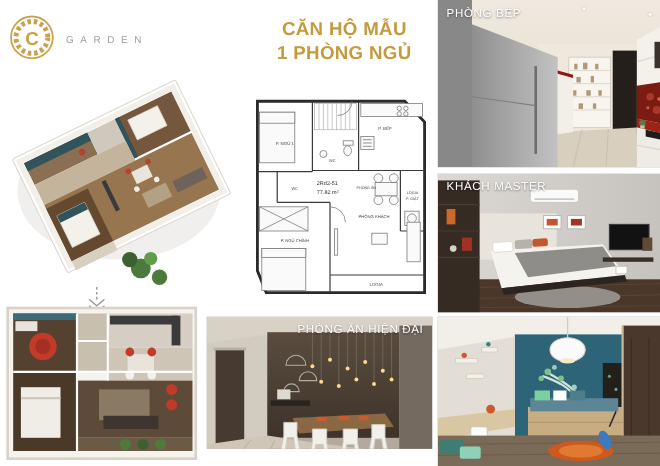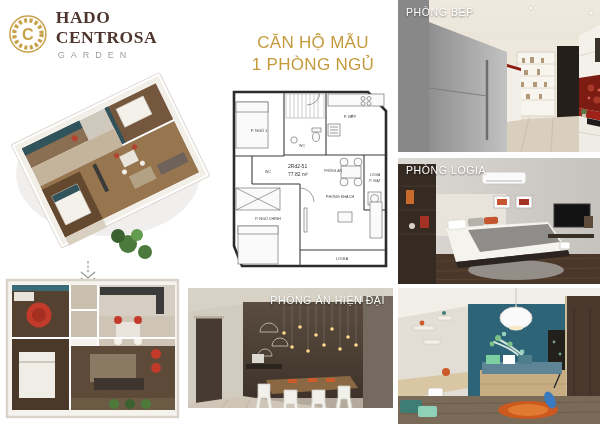--- a/index.html
+++ b/index.html
@@ -6,22 +6,22 @@
   #canvas{position:relative;width:600px;height:424px;background:#fff;overflow:hidden;
           font-family:"Liberation Sans",sans-serif;}
   .abs{position:absolute;}
   
   #logo{left:8px;top:6px;width:200px;height:56px;display:flex;align-items:center;gap:8px;}
   #logo .brandtext{display:flex;flex-direction:column;}
   #brand-name{font-family:"Liberation Serif",serif;font-size:17.5px;font-weight:bold;
               color:#4e342e;letter-spacing:.5px;line-height:1.1;}
   #brand-sub{font-size:9px;color:#9e9e9e;letter-spacing:6px;margin-top:3px;padding-left:2px;}
   
-  #main-title{left:228px;top:32px;width:170px;text-align:center;color:#c49a3c;
-              font-size:17px;font-weight:normal;line-height:1.3;letter-spacing:.3px;}
+  #main-title{left:228px;top:16px;width:170px;text-align:center;color:#c49a3c;
+              font-size:17px;font-weight:bold;line-height:1.3;letter-spacing:.3px;}
   
   .photo{overflow:hidden;background:#888;}
   .photo svg{display:block;}
   .photo-label{position:absolute;color:#fff;font-size:10.5px;letter-spacing:.6px;
                text-shadow:0 1px 2px rgba(0,0,0,.45);}
   .label-tl{left:8px;top:6px;}
   .label-tr{right:8px;top:6px;}
   
   #plan2d{left:222px;top:78px;width:172px;height:200px;background:#fff;}
   #iso3d{left:0px;top:66px;width:215px;height:197px;}
@@ -34,21 +34,20 @@
 
 <div id="canvas">
 
   <div class="abs" id="logo">
     <svg width="42" height="42" viewBox="0 0 42 42">
       <circle cx="21" cy="21" r="19" fill="none" stroke="#c9a24b" stroke-width="1.6"></circle>
       <circle cx="21" cy="21" r="14.5" fill="none" stroke="#c9a24b" stroke-width="4.5" stroke-dasharray="3.2,2.6"></circle>
       <text x="21" y="27.5" text-anchor="middle" font-family="Liberation Serif,serif" font-size="17" font-weight="bold" fill="#c9a24b">C</text>
     </svg>
     <div class="brandtext">
-      <div id="brand-name">HADO CENTROSA</div>
       <div id="brand-sub">GARDEN</div>
     </div>
   </div>
 
   <div class="abs" id="main-title">
     <div>CĂN HỘ MẪU</div>
     <div>1 PHÒNG NGỦ</div>
   </div>
 
   <div class="abs" id="iso3d">
@@ -322,21 +321,21 @@
           <line x1="0" y1="76" x2="38" y2="76"></line>
         </g>
       <rect x="8" y="32" width="8" height="14" fill="#c96a2a"></rect>
       <rect x="22" y="58" width="9" height="12" fill="#a33225"></rect>
       <circle cx="14" cy="68" r="3" fill="#d8d2c6"></circle>
       <rect x="156" y="46" width="36" height="23" fill="#121212" stroke="#3a3a3a" stroke-width="1"></rect>
       <rect x="150" y="76" width="46" height="4" fill="#3a2f26"></rect>
       <rect x="186" y="58" width="9" height="12" fill="#5d4a38"></rect>
       <rect x="162" y="84" width="10" height="7" fill="#fff" stroke="#b5b2ac" stroke-width=".6"></rect>
     </svg>
-    <div class="photo-label label-tl">PHÒNG LOGIA</div>
+    <div class="photo-label label-tl">KHÁCH MASTER</div>
   </div>
 
   <div class="abs photo" style="left:188px;top:288px;width:205px;height:120px;">
     <svg width="205" height="136" viewBox="0 0 205 136">
       <defs>
         <linearGradient id="dw" x1="0" y1="0" x2="0" y2="1">
           <stop offset="0" stop-color="#5a4c3f"></stop>
             <stop offset="1" stop-color="#3e332a"></stop>
         </linearGradient>
       </defs>

